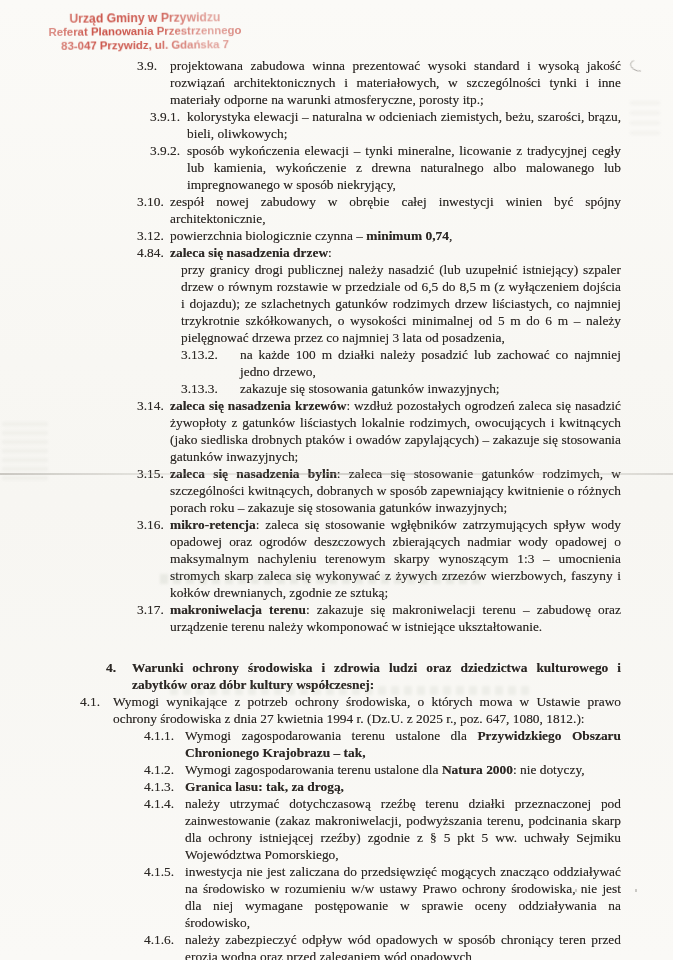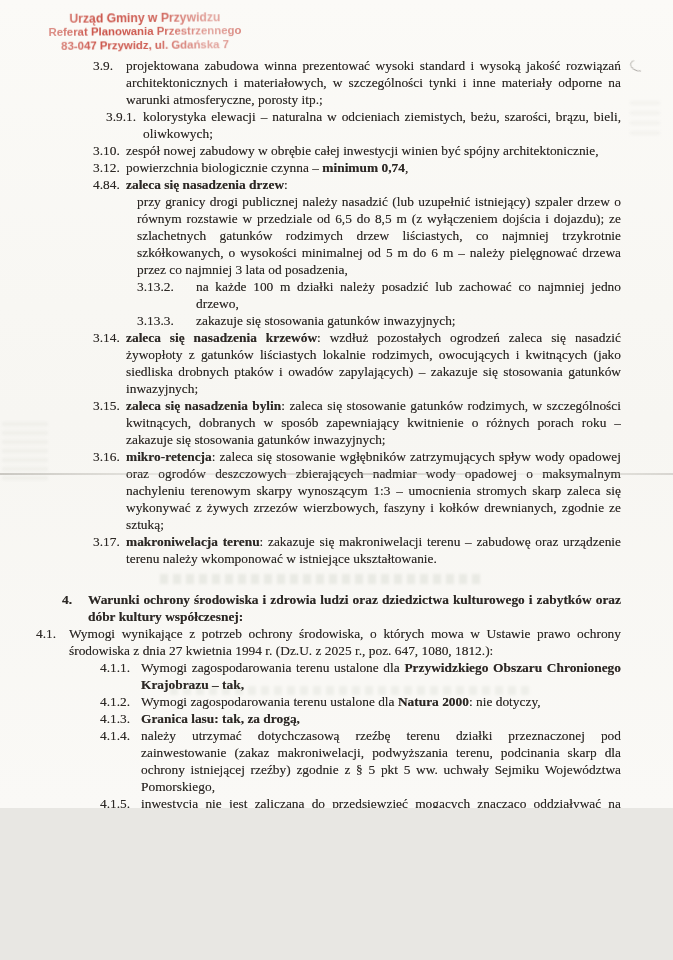--- a/index.html
+++ b/index.html
@@ -1,29 +1,29 @@
 <!DOCTYPE html>
 <html lang="pl"><head>
 <meta charset="utf-8">
 <style>
   html,body { margin:0; padding:0; background:#e8e7e3; }
   .page {
-    position:relative; width:673px; height:808px; margin:0 auto;
+    position:relative; width:673px; height:960px; margin:0 auto;
     background: linear-gradient(180deg,#fbfaf7 0%,#f8f7f3 38%,#f7f6f2 52%,#faf9f6 100%);
     font-family:"Liberation Serif","DejaVu Serif",serif;
     color:#2c2825; overflow:hidden;
   }
   
   .doc {
     position:absolute; top:57px; left:0; width:673px;
     font-size:13.4px; line-height:17px;
     text-shadow:0 0 0.55px rgba(46,40,35,.5);
     filter: blur(.18px);
   }
-  .row { display:flex; box-sizing:border-box; padding-right:52px; }
+  .row { display:flex; box-sizing:border-box; padding-right:52px;margin-left:44px; }
   .row .num  { flex:0 0 auto; white-space:nowrap; }
   .row .body { flex:1 1 auto; text-align:justify; }
   .b { font-weight:bold; }
   
   .l1  { padding-left:93px; }  .l1  .num { width:33px; }
   .l2a { padding-left:106px; } .l2a .num { width:37px; }
   .l2b { padding-left:137px; } .l2b .num { width:59px; }
   .h4  { padding-left:62px; font-weight:bold; } .h4 .num { width:26px; }
   .l1b { padding-left:36px; }  .l1b .num { width:33px; }
   .l2c { padding-left:100px; } .l2c .num { width:41px; }
@@ -82,20 +82,24 @@
   <div class="corner-mark"></div>
 
   <div class="doc">
       <div class="row l1">
         <span class="num">3.9.</span>
         <div class="body"><span>projektowana zabudowa winna prezentować wysoki standard i wysoką jakość rozwiązań architektonicznych i materiałowych, w szczególności tynki i inne materiały odporne na warunki atmosferyczne, porosty itp.;</span></div>
       </div>
       <div class="row l2a">
         <span class="num">3.9.1.</span>
         <div class="body"><span>kolorystyka elewacji – naturalna w odcieniach ziemistych, beżu, szarości, brązu, bieli, oliwkowych;</span></div>
+      </div>
+      <div class="row l2a">
+        <span class="num">3.9.2.</span>
+        <div class="body"><span>sposób wykończenia elewacji – tynki mineralne, licowanie z tradycyjnej cegły lub kamienia, wykończenie z drewna naturalnego albo malowanego lub impregnowanego w sposób niekryjący,</span></div>
       </div>
       <div class="row l1">
         <span class="num">3.10.</span>
         <div class="body"><span>zespół nowej zabudowy w obrębie całej inwestycji winien być spójny architektonicznie,</span></div>
       </div>
       <div class="row l1">
         <span class="num">3.12.</span>
         <div class="body"><span>powierzchnia biologicznie czynna – </span><span class="b">minimum 0,74</span><span>,</span></div>
       </div>
       <div class="row l1">

